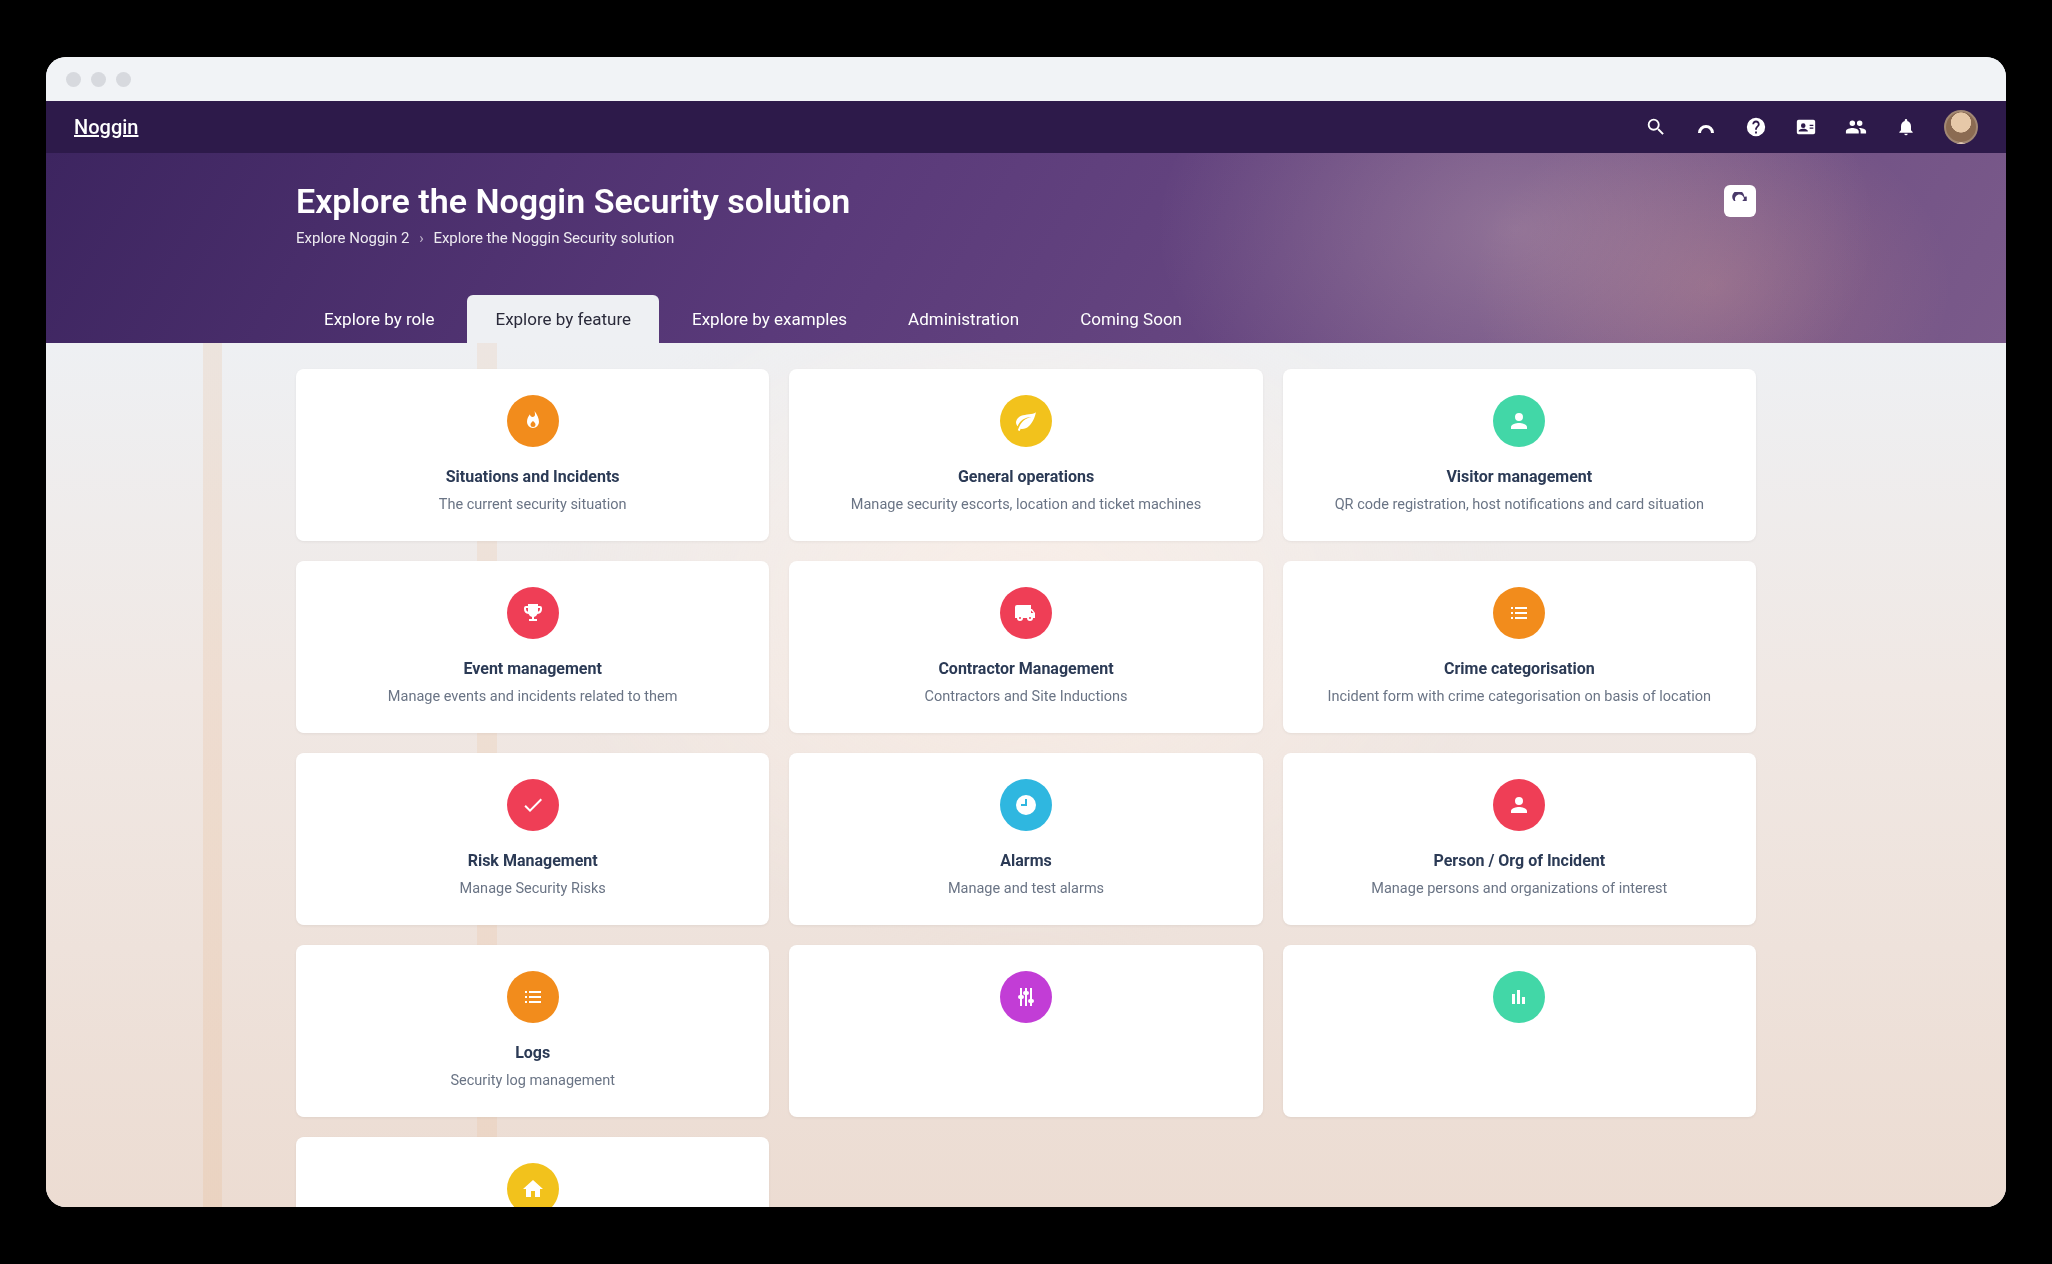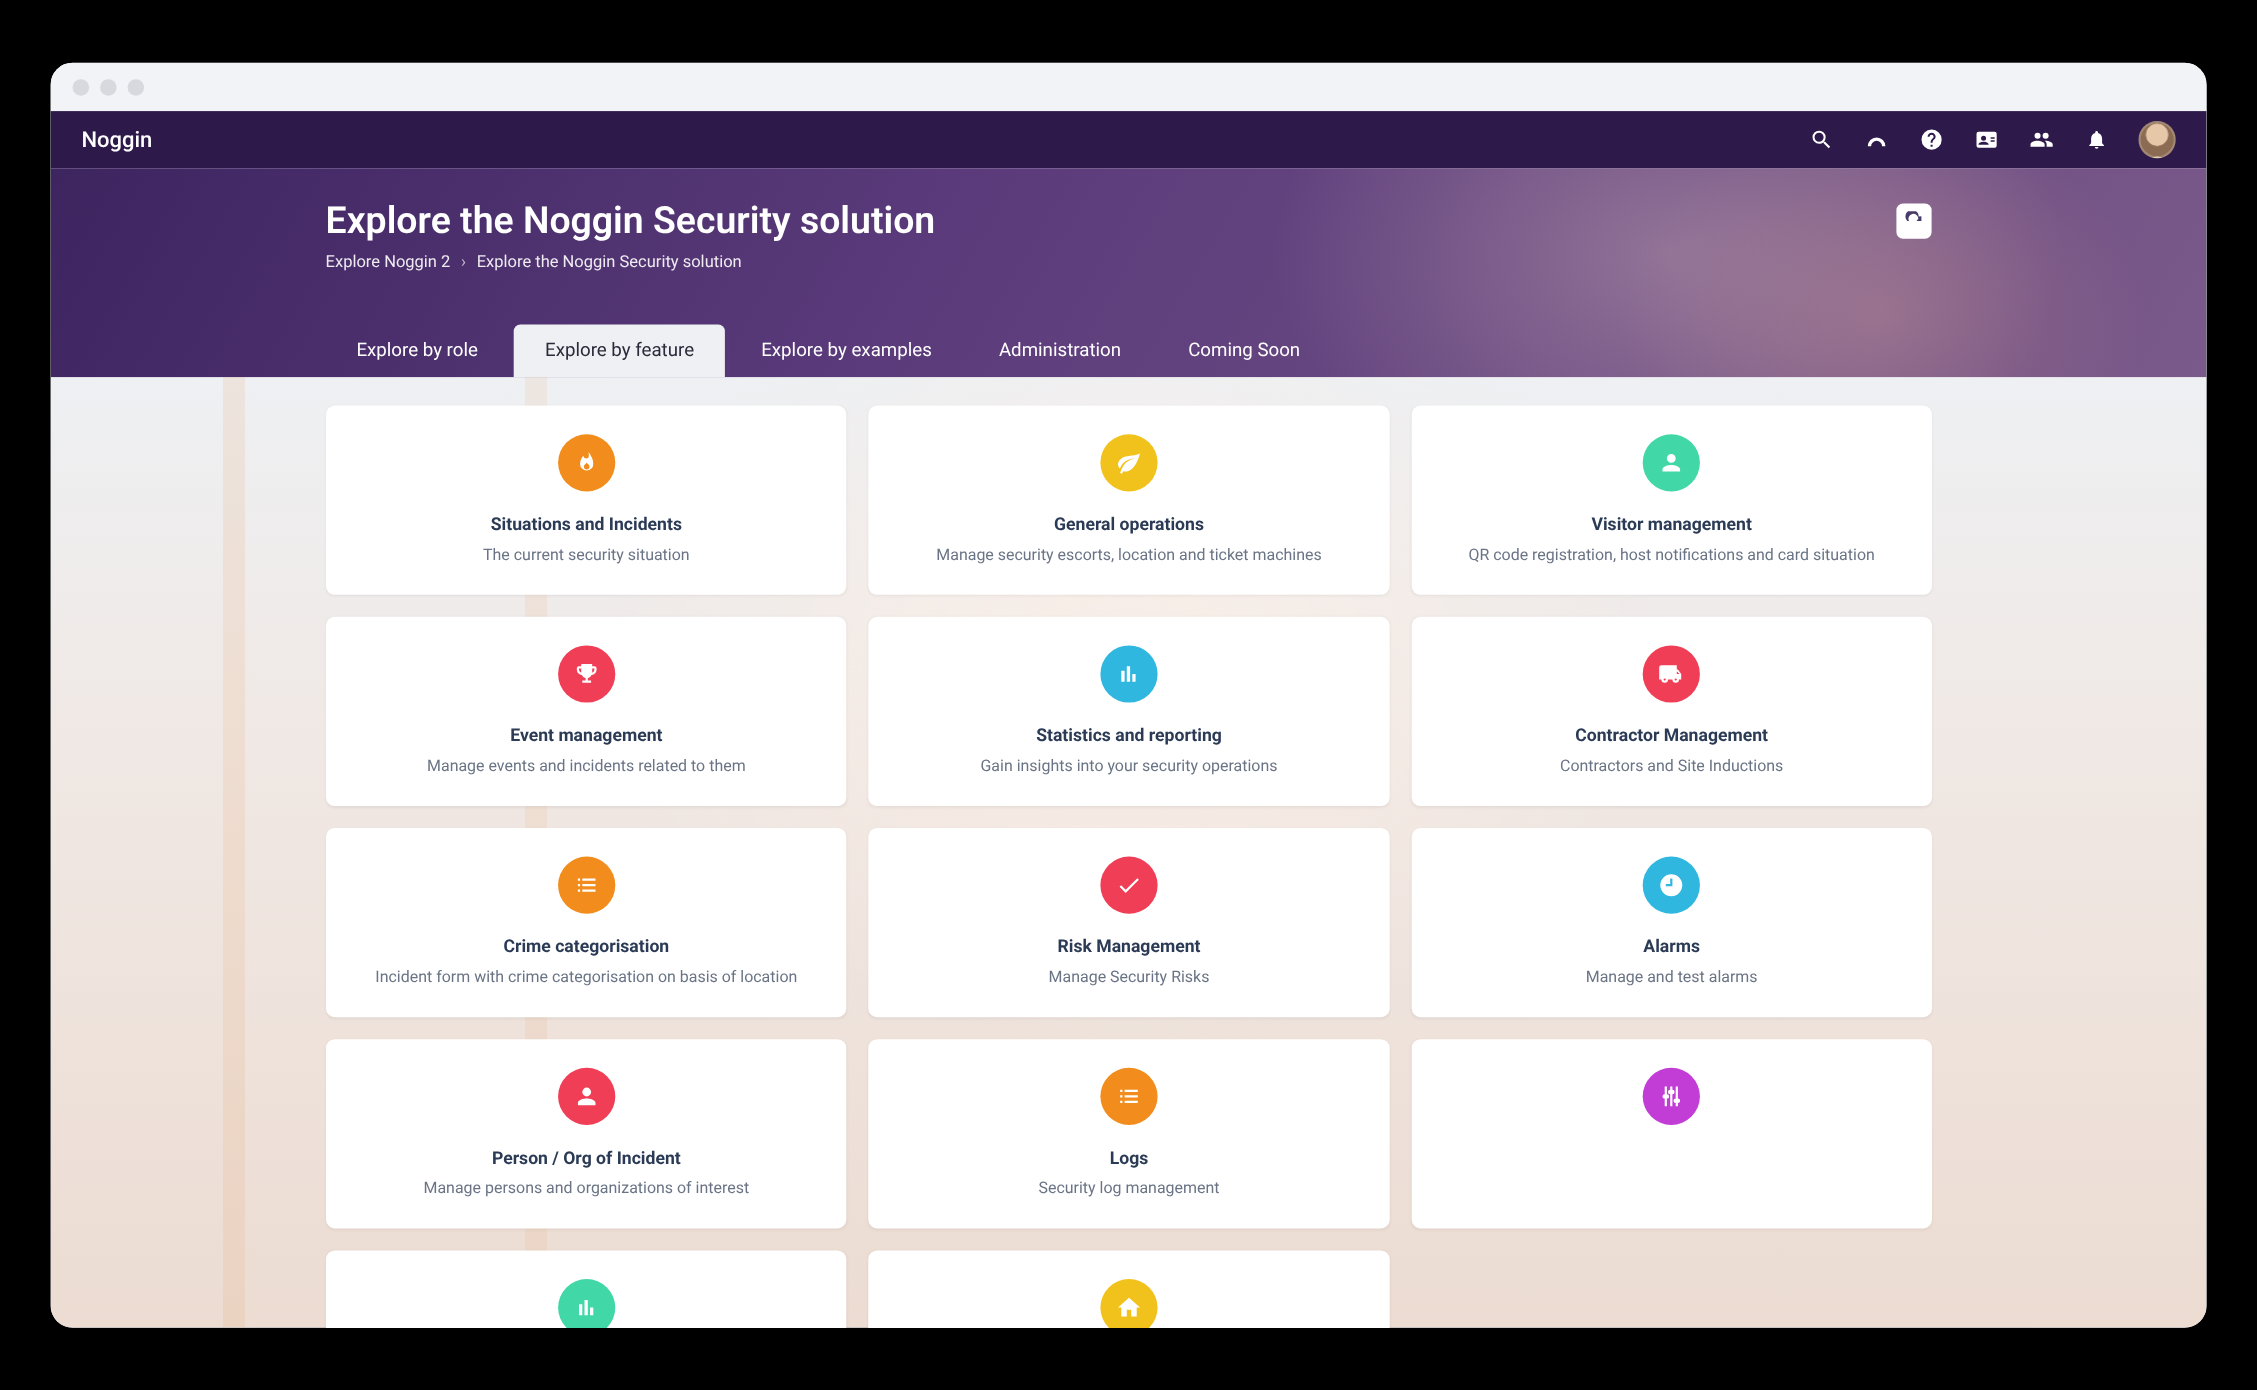--- a/index.html
+++ b/index.html
@@ -47,20 +47,21 @@
   background: #2d1a4a;
   display: flex;
   align-items: center;
   justify-content: space-between;
   padding: 0 28px;
   color: #fff;
 }
 .brand {
   font-size: 20px;
   font-weight: 500;
+  text-decoration: underline;
 }
 .topbar-icons {
   display: flex;
   align-items: center;
   gap: 26px;
 }
 .topbar-icons .ticon {
   width: 24px;
   height: 24px;
   display: flex;
@@ -300,29 +301,20 @@
           <div class="card">
             <div class="card-icon" style="background: rgb(239, 62, 86);">
               <svg viewBox="0 0 24 24">
                 <use href="#trophy-icon"></use>
               </svg>
             </div>
             <div class="card-title">Event management</div>
             <div class="card-desc">Manage events and incidents related to them</div>
           </div>
           <div class="card">
-            <div class="card-icon" style="background: rgb(47, 183, 224);">
-              <svg viewBox="0 0 24 24">
-                <use href="#bar-chart-icon"></use>
-              </svg>
-            </div>
-            <div class="card-title">Statistics and reporting</div>
-            <div class="card-desc">Gain insights into your security operations</div>
-          </div>
-          <div class="card">
             <div class="card-icon" style="background: rgb(239, 62, 86);">
               <svg viewBox="0 0 24 24">
                 <use href="#truck-icon"></use>
               </svg>
             </div>
             <div class="card-title">Contractor Management</div>
             <div class="card-desc">Contractors and Site Inductions</div>
           </div>
           <div class="card">
             <div class="card-icon" style="background: rgb(242, 140, 28);">

